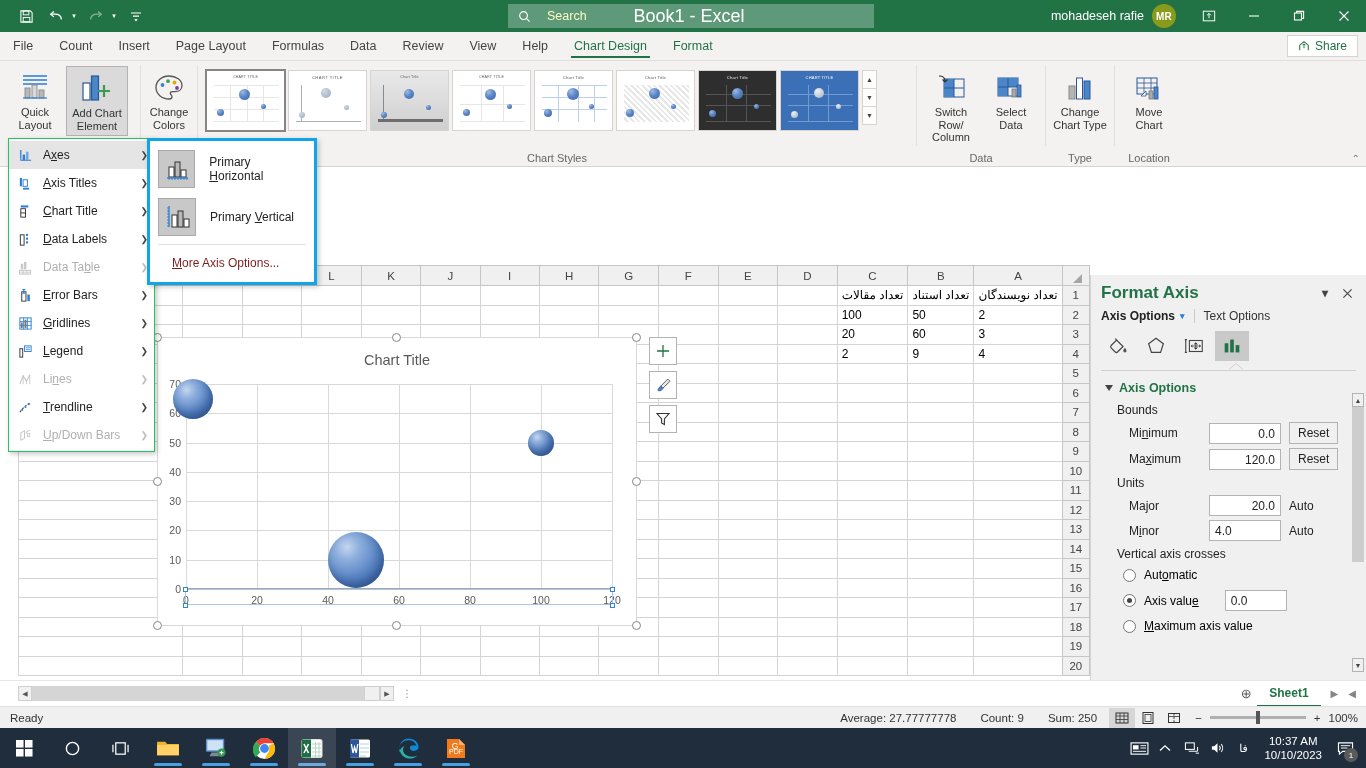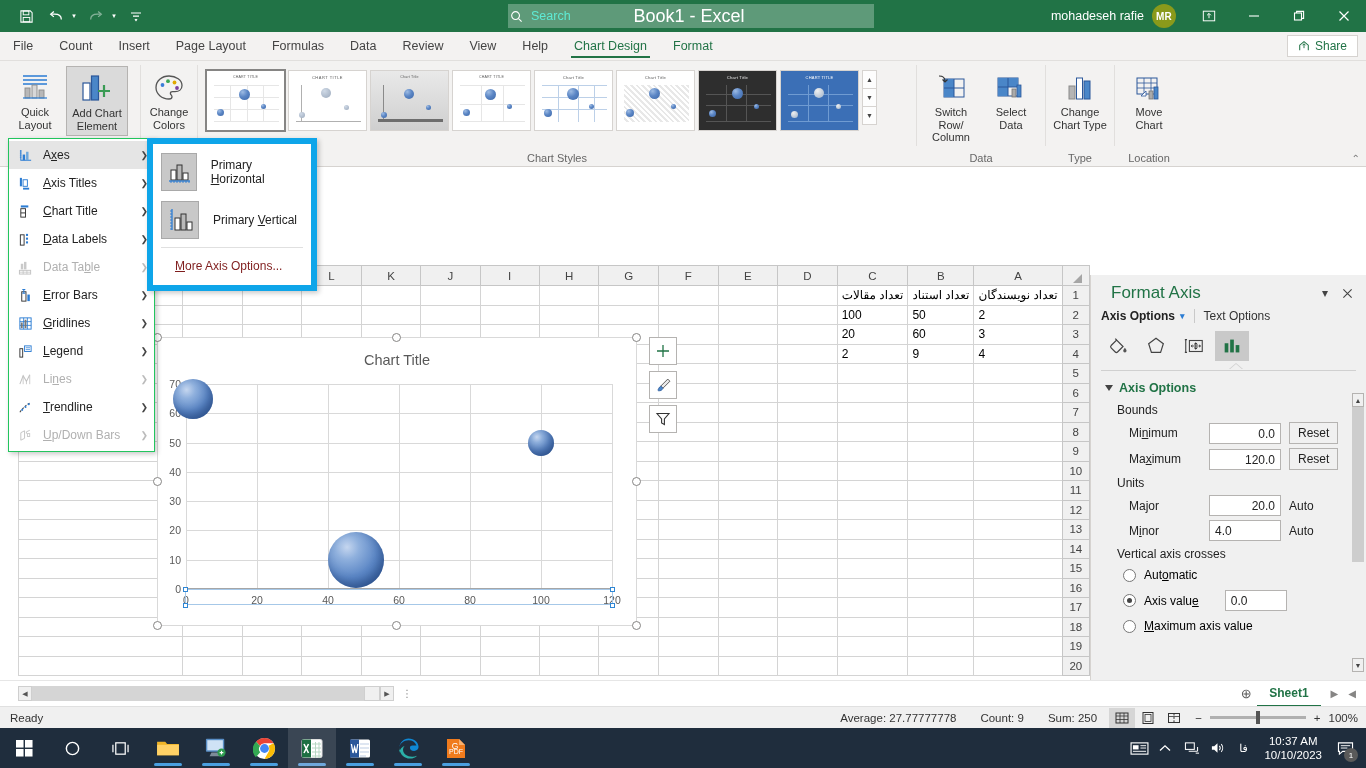--- a/index.html
+++ b/index.html
@@ -24,21 +24,21 @@
   .qat-btn.dim { opacity: 0.45; }
   .qat-caret { font-size: 7px; margin-left: -4px; width: 12px;
     display:flex; align-items:center; justify-content:center; }
   .doc-title {
     position: absolute; left: 12px; right: 0; text-align: center;
     font-size: 18px; pointer-events: none;
   }
   .searchbar {
     position: absolute; left: 508px; width: 366px; height: 24px;
     background: rgba(255,255,255,0.28); display: flex; align-items: center;
-    padding-left: 2px; gap: 8px; font-size: 12.5px; color: #5eead4;
+    padding-left: 10px; gap: 16px; font-size: 12.5px; color: #fef9c3;
   }
   .tb-right {
     margin-left: auto; display: flex; align-items: center; height: 32px;
   }
   .acct { display: flex; align-items: center; gap: 8px; padding-right: 10px;
     font-size: 12.5px; }
   .avatar {
     width: 24px; height: 24px; border-radius: 50%; background: #8a9a1b;
     color: #fff; font-size: 10px; display: flex; align-items: center;
     justify-content: center; font-weight: bold; letter-spacing: .3px;
@@ -137,21 +137,21 @@
     height: 28px; display: flex; align-items: center; padding: 0 6px;
     font-size: 12px; color: #222; gap: 8px; position: relative;
   }
   .mi.hl { background: #e5e5e5; }
   .mi.disabled { color: #b0b0b0; }
   .mi .mic { width: 20px; display: flex; justify-content: center; }
   .mi .arrow { margin-left: auto; font-size: 9px; color: #444; }
   .mi.disabled .arrow { color: #bbb; }
   .submenu {
     position: absolute; left: 147px; top: 138px; width: 170px; background: #fff;
-    border: 6px solid #0ea5e9; box-shadow: 2px 2px 5px rgba(0,0,0,.22);
+    border: 3px solid #0ea5e9; box-shadow: 2px 2px 5px rgba(0,0,0,.22);
     z-index: 61; padding: 4px 0;
   }
   .smi { height: 48px; display: flex; align-items: center; padding: 0 8px;
     gap: 14px; font-size: 12px; color: #222; }
   .smi .thumbico {
     width: 38px; height: 38px; background: #c8c8c8; border: 1px solid #a9a9a9;
     display: flex; align-items: center; justify-content: center;
   }
   .sm-sep { height: 1px; background: #e0e0e0; margin: 3px 8px; }
   .smi-text { height: 30px; display: flex; align-items: center; padding: 0 8px 0 22px;
@@ -235,21 +235,21 @@
   .csb {
     width: 28px; height: 28px; background: #fff; border: 1px solid #b5b3b1;
     display: flex; align-items: center; justify-content: center;
   }
 
   
   .pane {
     position: absolute; right: 0; top: 275px; width: 276px; bottom: 88px;
     background: #f0f0f0; border-left: 1px solid #d6d3d0; z-index: 40;
   }
-  .pane-head { display: flex; align-items: flex-end; padding: 8px 8px 0 20px; }
+  .pane-head { display: flex; align-items: flex-end; padding: 8px 8px 0 10px; font-weight: bold; }
   .pane-title { font-size: 17px; color: #217346; flex: 1; }
   .pane-hbtn { width: 22px; height: 20px; display: flex; align-items: center;
     justify-content: center; color: #444; font-size: 12px; }
   .pane-tabs { display: flex; align-items: center; gap: 0; padding: 6px 10px 0; }
   .pane-tab { font-size: 12px; color: #222; font-weight: bold; display: flex;
     align-items: center; gap: 5px; }
   .pane-tab.inactive { font-weight: normal; color: #333; }
   .ptab-div { width: 1px; height: 14px; background: #c9c9c9; margin: 0 9px; }
   .pane-icons { display: flex; gap: 4px; padding: 8px 10px 6px; align-items: center; }
   .picon { width: 34px; height: 30px; display: flex; align-items: center;

